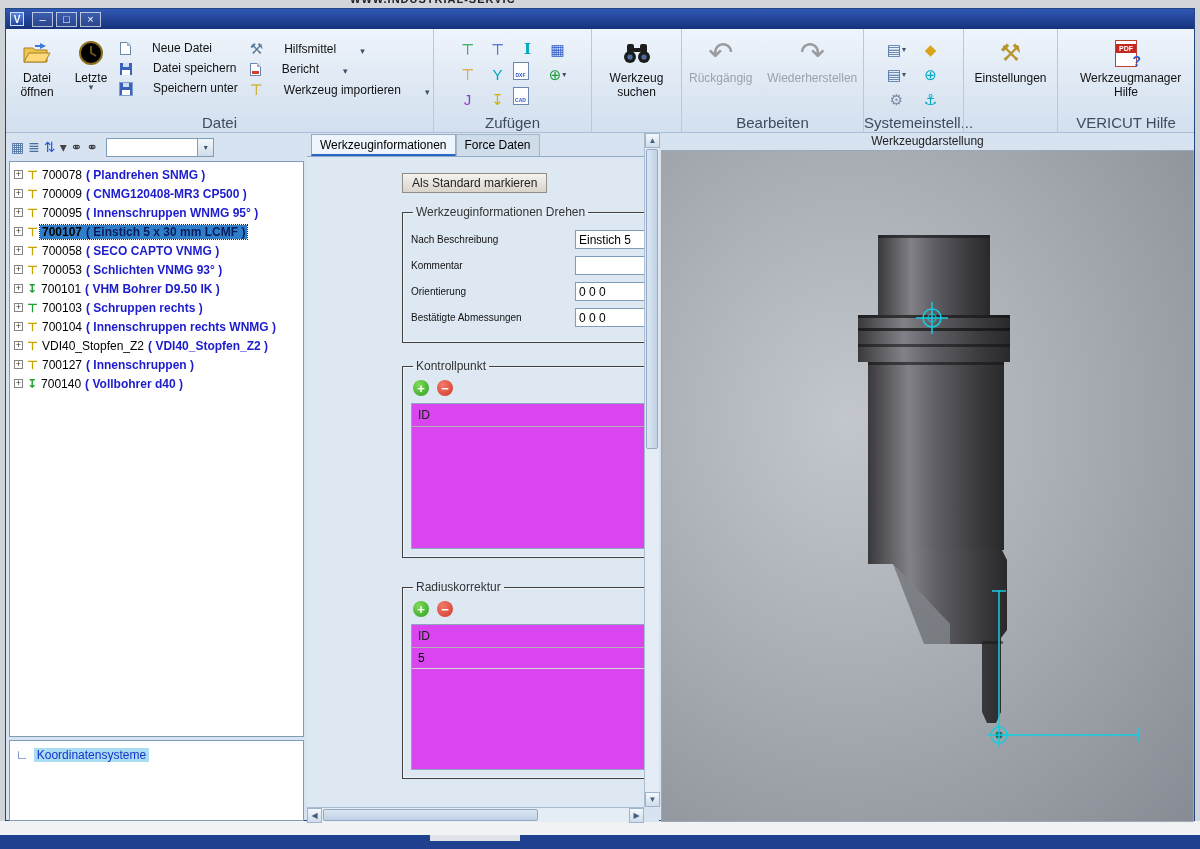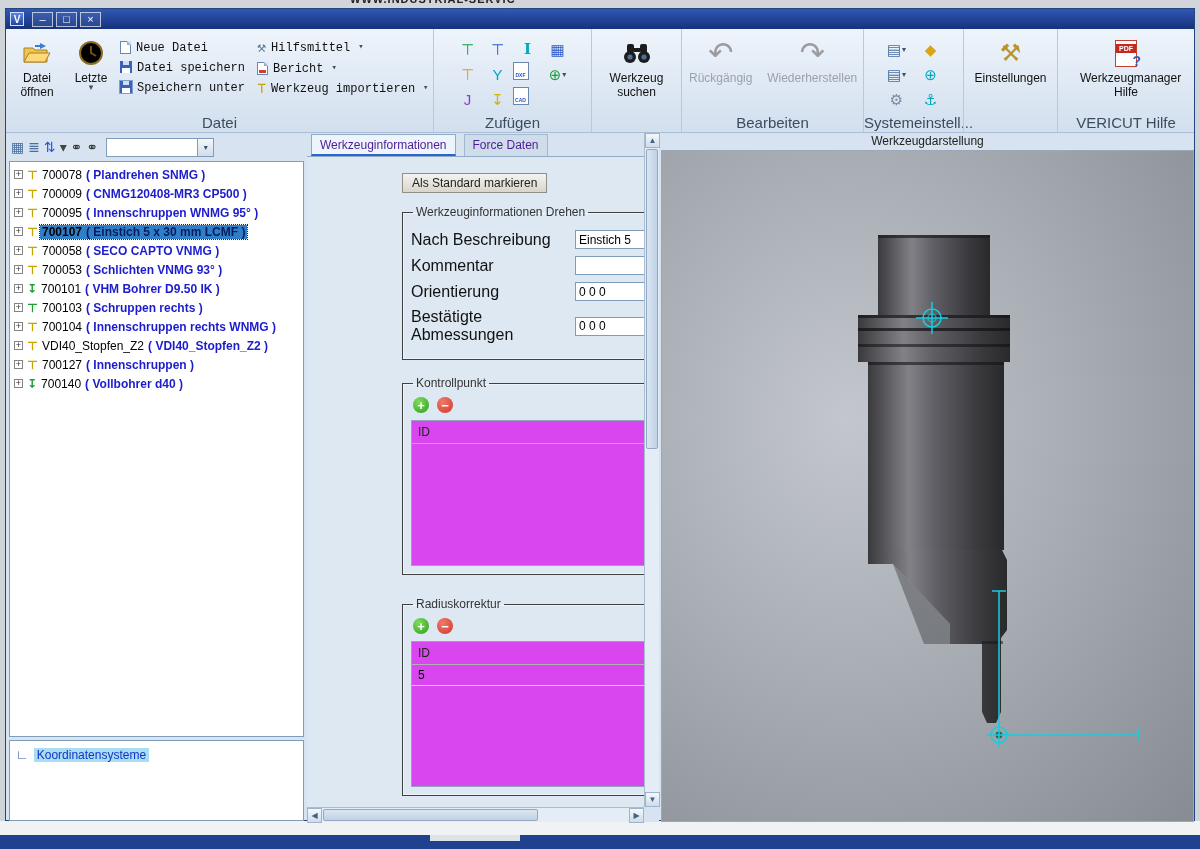--- a/index.html
+++ b/index.html
@@ -24,21 +24,21 @@
 
 
 .toolbar{position:absolute;left:0;top:20px;right:0;height:104px;background:linear-gradient(#eef4fb,#d2dfee);border-bottom:1px solid #a9bdd4;display:flex}
 .tb-group{position:relative;height:100%;padding:4px 6px 16px 6px;display:flex;align-items:flex-start;gap:4px;flex:none}
 .tb-group+.tb-group{border-left:1px solid #b7c9dd}
 .tb-label{position:absolute;bottom:1px;left:0;right:0;text-align:center;font-size:15px;color:#3c4c5e;white-space:nowrap}
 .big-btn{display:flex;flex-direction:column;align-items:center;font-size:12px;color:#111;text-align:center;padding:2px 4px;background:none;border:none;min-width:50px;font-family:inherit}
 .big-btn .bi{height:36px;display:flex;align-items:center;justify-content:center}
 .big-btn.disabled{color:#9aa2ac}
 .small-col{display:flex;flex-direction:column;gap:6px;padding-top:8px}
-.small-btn{display:flex;align-items:flex-start;gap:5px;font-size:12px;color:#111;background:none;border:none;font-family:Liberation Mono, monospace;white-space:nowrap}
+.small-btn{display:flex;align-items:flex-end;gap:21px;font-size:12px;color:#111;background:none;border:none;font-family:Liberation Sans, sans-serif;white-space:nowrap}
 .dd::after{content:"▾";font-size:9px;color:#3c506a;margin-left:3px}
 .caret-below{font-size:9px;color:#3c506a;line-height:5px}
 
 
 .mini-doc{width:11px;height:13px;background:#fff;border:1px solid #6a87ad;position:relative;flex:none}
 .mini-doc::after{content:"";position:absolute;right:-1px;top:-1px;border-style:solid;border-width:0 4px 4px 0;border-color:transparent #d7e3f1 #9ab0c8 transparent}
 .mini-doc.red::before{content:"";position:absolute;left:1px;bottom:1px;width:7px;height:3px;background:#d04030}
 .floppy{width:12px;height:12px;background:#3a62b8;position:relative;flex:none}
 .floppy::before{content:"";position:absolute;left:3px;top:0;width:6px;height:4px;background:#cfe0f5}
 .floppy::after{content:"";position:absolute;left:2px;bottom:0;width:8px;height:5px;background:#fff}
@@ -76,28 +76,28 @@
 .tree-row.selected .tid{font-weight:bold}
 .tree-row.selected .tdesc{color:#0a1c5a}
 .koord-box{position:absolute;left:3px;top:731px;width:295px;height:81px;background:#fff;border:1px solid #7f9db9;padding:6px 6px}
 .koord-row{display:flex;align-items:center;gap:5px}
 .koord-ic{color:#3355aa;font-weight:bold;font-size:13px}
 .koord-label{background:#a9ddf2;color:#1433cc;padding:0 3px;font-size:12px}
 
 
 .mid-panel{position:absolute;left:301px;top:124px;width:352px;height:689px;background:#d7e3f1}
 .tabs{position:absolute;left:0;top:0;right:15px;height:24px;display:flex;align-items:flex-end;border-bottom:1px solid #93aac4;padding-left:4px}
-.tab{height:22px;padding:3px 8px 2px;font-size:12px;color:#4c1d95;border:1px solid #a3b7cc;border-bottom:none;background:#cfdcEA;background:#cfdcea;margin-right:8px}
+.tab{height:22px;padding:3px 8px 2px;font-size:12px;color:#000000;border:1px solid #a3b7cc;border-bottom:none;background:#cfdcEA;background:#cfdcea;margin-right:0}
 .tab.active{background:#eef4fb;border-color:#93aac4;border-bottom:2px solid #2a66c8;font-weight:normal}
 .mid-content{position:absolute;left:0;top:24px;right:15px;bottom:15px;background:#dde8f3;overflow:hidden;padding-top:16px}
 .std-btn{margin-left:95px;border:1px solid #8f8f86;background:linear-gradient(#f4f3ef,#d9d5cb);font-size:12px;padding:2px 9px;color:#222;font-family:inherit}
 fieldset{margin:12px 8px 0 95px;width:254px;border:1px solid #404040;box-shadow:inset 0 0 0 1px #eef4fa;padding:4px 8px 8px}
 fieldset legend{font-size:12px;color:#333;padding:0 3px;margin-left:2px}
 .frow{display:flex;align-items:center;margin:7px 0}
-.frow label{width:164px;font-size:16px;color:#111;flex:none}
+.frow label{width:164px;font-size:10px;color:#111;flex:none}
 .frow input{width:90px;height:19px;border:1px solid #7f9db9;font-size:12px;padding:0 3px;font-family:inherit;flex:none}
 .frow input.ro{background:#d8d4cb;border:1px solid #8a8a84}
 .pm-row{display:flex;align-items:center;gap:8px;margin:3px 0 7px 2px}
 .pm{width:16px;height:16px;border-radius:50%;color:#fff;font-size:13px;font-weight:bold;display:flex;align-items:center;justify-content:center;line-height:1;border:none;font-family:inherit}
 .pm.plus{background:radial-gradient(circle at 35% 30%,#7fdc5a,#2e9e1e)}
 .pm.minus{background:radial-gradient(circle at 35% 30%,#f07a6a,#d03828)}
 .list-box{background:#d946ef;border:1px solid #8fa6bd;width:236px}
 .list-head{font-size:12px;color:#222;padding:4px 6px;border-bottom:1px solid #b0b0b0}
 .list-rows{min-height:20px}
 .list-row{font-size:12px;padding:3px 6px;border-bottom:1px solid #d8d8d8}

